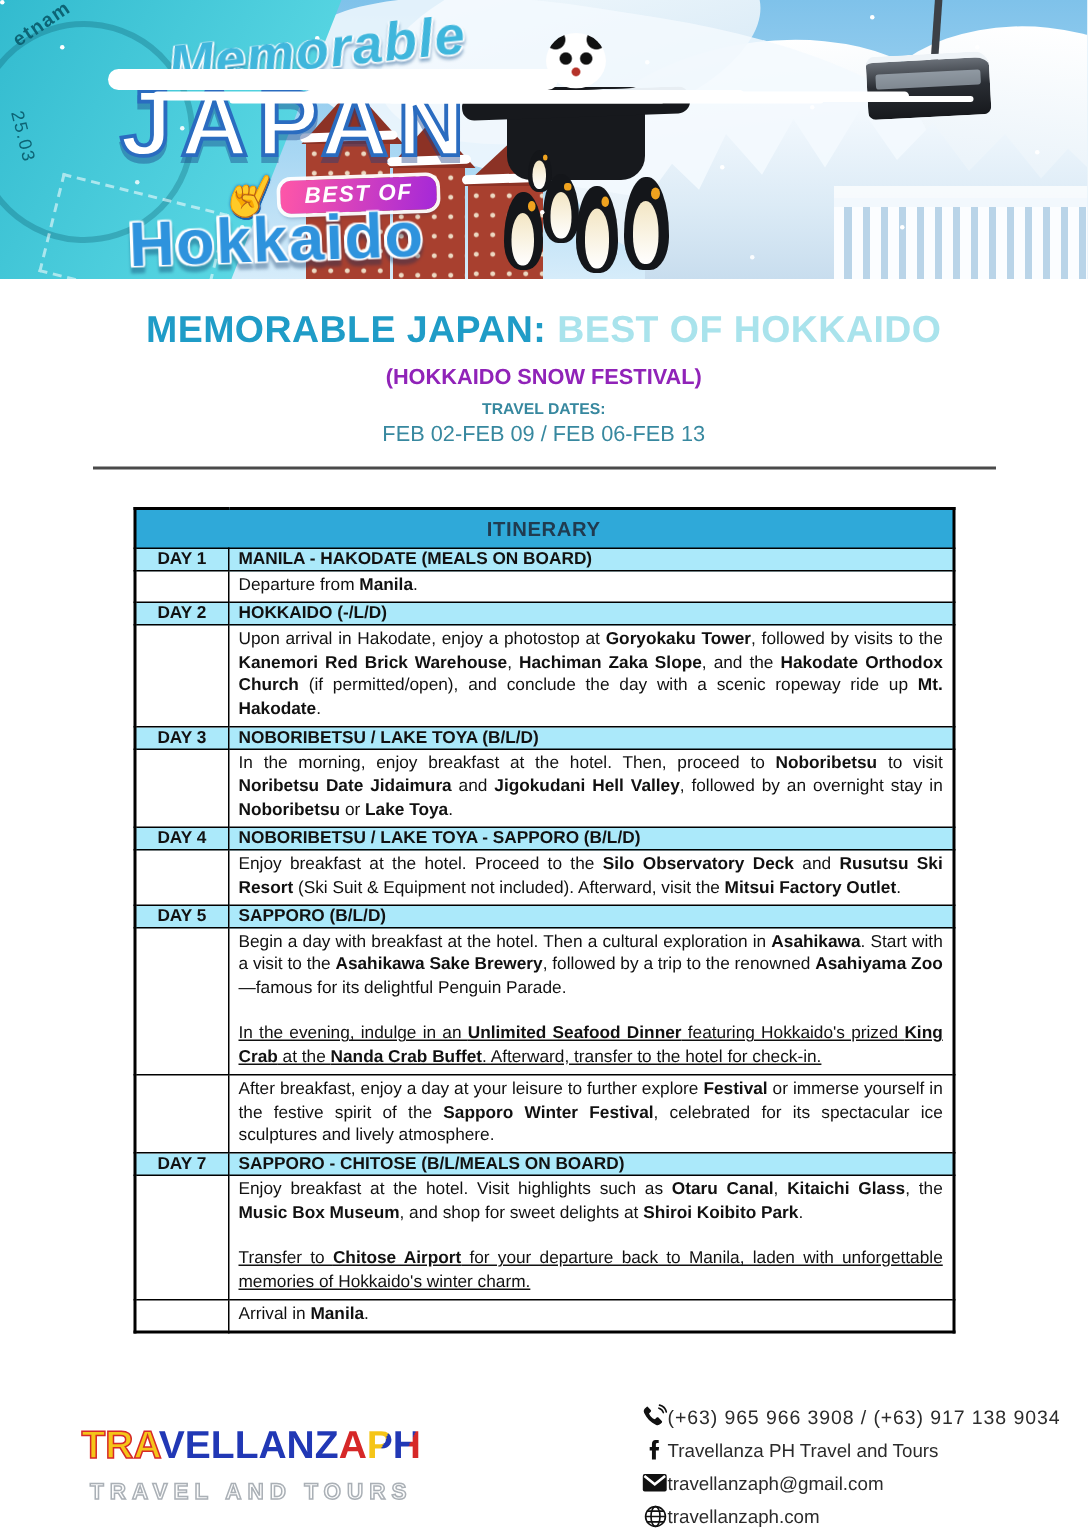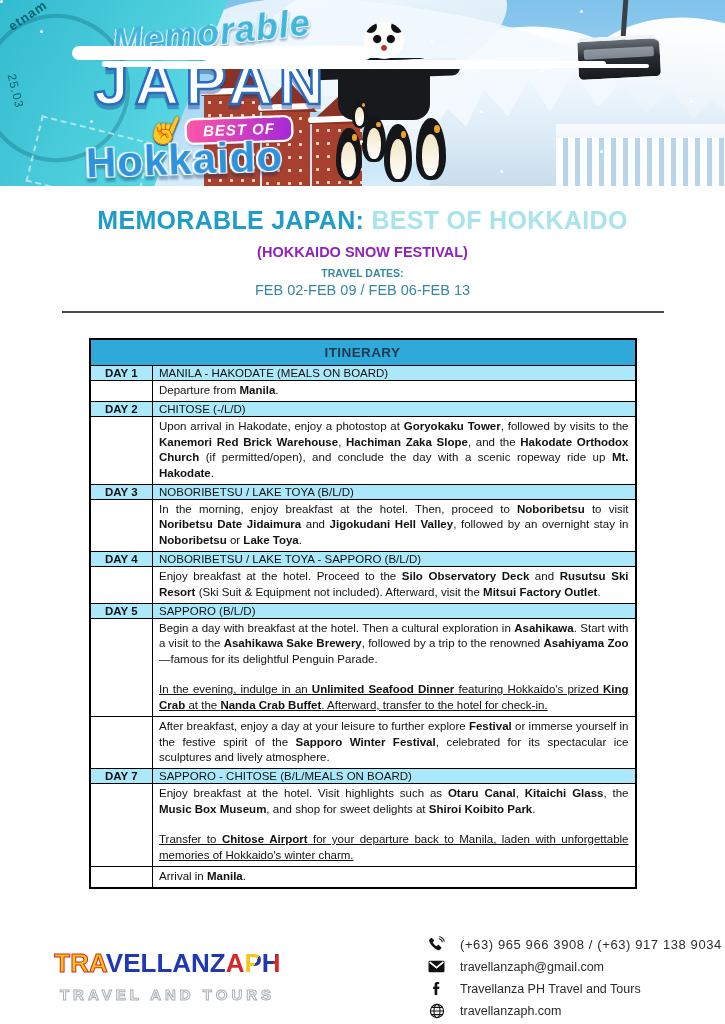--- a/index.html
+++ b/index.html
@@ -82,21 +82,21 @@
   .snowdots::before { content:""; position:absolute; left:0; top:0; width:3px; height:3px; border-radius:50%; background:#fff;
     box-shadow:40px 30px 0 #fff,120px 84px 0 rgba(255,255,255,.9),210px 24px 0 #fff,300px 60px 0 rgba(255,255,255,.8),
       360px 140px 0 #fff,430px 40px 0 rgba(255,255,255,.9),480px 110px 0 #fff,540px 70px 0 rgba(255,255,255,.85),
       600px 150px 0 #fff,650px 30px 0 rgba(255,255,255,.9),690px 100px 0 #fff,160px 150px 0 rgba(255,255,255,.8),
       260px 120px 0 #fff,500px 170px 0 rgba(255,255,255,.9),580px 10px 0 #fff,90px 120px 0 rgba(255,255,255,.8); }
 
   .logo-stack { position:absolute; left:0; top:0; width:480px; height:186px; z-index:10; }
   .memorable { position:absolute; left:112px; top:12px; font-size:36px; font-weight:900; font-style:italic;
     color:#3fb6dc; transform:rotate(-6deg); letter-spacing:1px;
     filter:drop-shadow(1px 0 0 #fff) drop-shadow(-1px 0 0 #fff) drop-shadow(0 1px 0 #fff) drop-shadow(0 2px 1px rgba(20,80,140,.45)); }
-  .japan { position:absolute; left:94px; top:52px; font-size:62px; font-weight:900; letter-spacing:6px; line-height:1;
+  .japan { position:absolute; left:80px; top:52px; font-size:62px; font-weight:900; letter-spacing:6px; line-height:1;
     color:#fff; -webkit-text-stroke:2.5px #2a6cc0;
     filter:drop-shadow(0 4px 0 rgba(25,60,130,.4)); }
   .snowcap { position:absolute; left:72px; top:46px; width:300px; height:14px; background:#fff; border-radius:9px; z-index:11;
     box-shadow:26px 11px 0 -4px #fff,76px 14px 0 -5px #fff,128px 10px 0 -4px #fff,182px 14px 0 -5px #fff,238px 11px 0 -4px #fff,282px 13px 0 -5px #fff; }
   .bestof-row { position:absolute; left:148px; top:112px; display:flex; align-items:center; }
   .hand-glyph { font-size:30px; color:#fff; transform:rotate(24deg); margin-right:2px;
     text-shadow:0 0 2px #1d5fae,1px 1px 0 #1d5fae; }
   .bestof-pill { background:linear-gradient(100deg,#ff57a7,#a428d8); color:#fff; font-style:italic; font-weight:bold;
     font-size:15px; letter-spacing:1px; padding:2px 16px 3px; border-radius:7px; transform:rotate(-2deg);
     box-shadow:0 0 0 2.5px rgba(255,255,255,.95),0 3px 3px rgba(0,40,90,.3); }
@@ -114,39 +114,39 @@
   .dates { margin-top:3px; font-size:14.5px; color:var(--dates,#37889f); }
   .divider { width:602px; border:none; border-top:2px solid #4a4a4a; margin:13px auto 0; }
 
   
   .itinerary-table { width:548px; margin:25px auto 0; border-collapse:collapse; font-size:11.5px; color:#111;
     border:2px solid #000; }
   .itinerary-table th, .itinerary-table td { border:1px solid #000; }
   th.itinerary-header { background:var(--header-bg,#2fa9d9); color:#203b50; font-size:13.5px; font-weight:bold;
     padding:5px 4px; letter-spacing:.4px; }
   td.day { width:63px; background:var(--day-bg,#abe9fa); font-weight:bold; text-align:center; padding:1px 2px; }
-  td.title { background:var(--day-bg,#abe9fa); font-weight:normal; padding:1px 6px; }
+  td.title { background:var(--day-bg,#abe9fa); font-weight:bold; padding:1px 6px; }
   tr.desc-row td.day { background:#fff; }
   td.desc { padding:2px 6px 3px; text-align:justify; line-height:1.34; }
   td.desc p { margin:0; }
   td.desc p + p { margin-top:15px;text-decoration:underline; }
   td.desc .b { font-weight:bold; }
 
   
   .footer-logo { position:absolute; left:50px; top:948px; width:235px; text-align:center; }
   .logo-main { font-size:26px; font-weight:900; letter-spacing:0; white-space:nowrap; }
   .lg-tra { color:#f5c518; -webkit-text-stroke:1px #d62828; }
   .lg-vellanz { color:#2138b5; }
   .lg-a { color:#d62828; }
   .lg-ph { background:linear-gradient(115deg,#f5c518 0 35%,#2138b5 35% 70%,#d62828 70%);
     -webkit-background-clip:text; background-clip:text; color:transparent; }
   .logo-tagline { margin-top:7px; font-size:15px; font-weight:bold; letter-spacing:4px;
     color:#fdfdfd; -webkit-text-stroke:1px #aab0b6; }
   .contacts { position:absolute; left:428px; top:936px; display:flex; flex-direction:column; gap:5px; }
-  .contact-row { display:flex; align-items:center; gap:15px; min-height:14px;text-align:center; }
+  .contact-row { display:flex; align-items:center; gap:0; min-height:14px;text-align:center; }
   .contact-icon { width:17px; height:17px; flex:0 0 17px; display:flex; align-items:center; justify-content:center; }
   .contact-text { font-size:12.5px; color:#2b2b2b; }
   .contact-row.phone .contact-text { font-size:13px; letter-spacing:.6px; }
 </style>
 </head>
 <body>
 
 <div class="banner">
   <div class="mountain m1"></div>
   <div class="mountain m2"></div>
@@ -204,21 +204,21 @@
         <td class="title">MANILA - HAKODATE (MEALS ON BOARD)</td>
       </tr>
       <tr class="desc-row">
         <td class="day"></td>
         <td class="desc">
           <p><span>Departure from </span><span class="b">Manila</span><span>.</span></p>
         </td>
       </tr>
       <tr class="day-row">
         <td class="day">DAY 2</td>
-        <td class="title">CHITOSE (-/L/D)</td>
+        <td class="title">HOKKAIDO (-/L/D)</td>
       </tr>
       <tr class="desc-row">
         <td class="day"></td>
         <td class="desc">
           <p><span>Upon arrival in Hakodate, enjoy a photostop at </span><span class="b">Goryokaku Tower</span><span>, followed by visits to the </span><span class="b">Kanemori Red Brick Warehouse</span><span>, </span><span class="b">Hachiman Zaka Slope</span><span>, and the </span><span class="b">Hakodate Orthodox Church</span><span> (if permitted/open), and conclude the day with a scenic ropeway ride up </span><span class="b">Mt. Hakodate</span><span>.</span></p>
         </td>
       </tr>
       <tr class="day-row">
         <td class="day">DAY 3</td>
         <td class="title">NOBORIBETSU / LAKE TOYA (B/L/D)</td>
@@ -288,34 +288,34 @@
     <span class="contact-icon">
       <svg width="17" height="17" viewBox="0 0 16 16">
           <path d="M3.4 1.6 5.5 3.7c.3.3.3.8 0 1.1L4.4 5.9c.7 1.7 2 3 3.7 3.7l1.1-1.1c.3-.3.8-.3 1.1 0l2.1 2.1c.3.3.3.8 0 1.1l-.9.9c-.7.7-1.7.9-2.6.5C5.5 11.6 2.8 8.9 1.3 5.5c-.4-.9-.2-1.9.5-2.6l.9-.9c.2-.2.5-.2.7-.4z" fill="#111"></path>
           <path d="M10.6 2.6a4 4 0 0 1 2.8 2.8M11 .7a5.8 5.8 0 0 1 4.3 4.3" stroke="#111" stroke-width="1" fill="none" stroke-linecap="round"></path>
         </svg>
     </span>
     <span class="contact-text">(+63) 965 966 3908 / (+63) 917 138 9034</span>
   </div>
   <div class="contact-row">
     <span class="contact-icon">
+      <svg width="15" height="15" viewBox="0 0 16 16">
+          <path d="M10.8 1H8.6C6.7 1 6 2.4 6 3.9V6H4.4v2.6H6V15h2.8V8.6h2l.3-2.6H8.8V4.3c0-.7.3-1.1 1.1-1.1h.9V1z" fill="#111"></path>
+        </svg>
+    </span>
+    <span class="contact-text">Travellanza PH Travel and Tours</span>
+  </div>
+  <div class="contact-row">
+    <span class="contact-icon">
       <svg width="17" height="15" viewBox="0 0 16 14">
           <rect x="0.5" y="1.5" width="15" height="11" rx="1.2" fill="#111"></rect>
           <path d="M1.5 2.8 8 8l6.5-5.2" stroke="#fff" stroke-width="1.6" fill="none"></path>
         </svg>
     </span>
     <span class="contact-text">travellanzaph@gmail.com</span>
-  </div>
-  <div class="contact-row">
-    <span class="contact-icon">
-      <svg width="15" height="15" viewBox="0 0 16 16">
-          <path d="M10.8 1H8.6C6.7 1 6 2.4 6 3.9V6H4.4v2.6H6V15h2.8V8.6h2l.3-2.6H8.8V4.3c0-.7.3-1.1 1.1-1.1h.9V1z" fill="#111"></path>
-        </svg>
-    </span>
-    <span class="contact-text">Travellanza PH Travel and Tours</span>
   </div>
   <div class="contact-row">
     <span class="contact-icon">
       <svg width="16" height="16" viewBox="0 0 16 16" fill="none" stroke="#111" stroke-width="1.1">
           <circle cx="8" cy="8" r="6.6"></circle>
           <ellipse cx="8" cy="8" rx="3" ry="6.6"></ellipse>
           <path d="M1.4 8h13.2M2.2 4.4h11.6M2.2 11.6h11.6"></path>
         </svg>
     </span>
     <span class="contact-text">travellanzaph.com</span>

